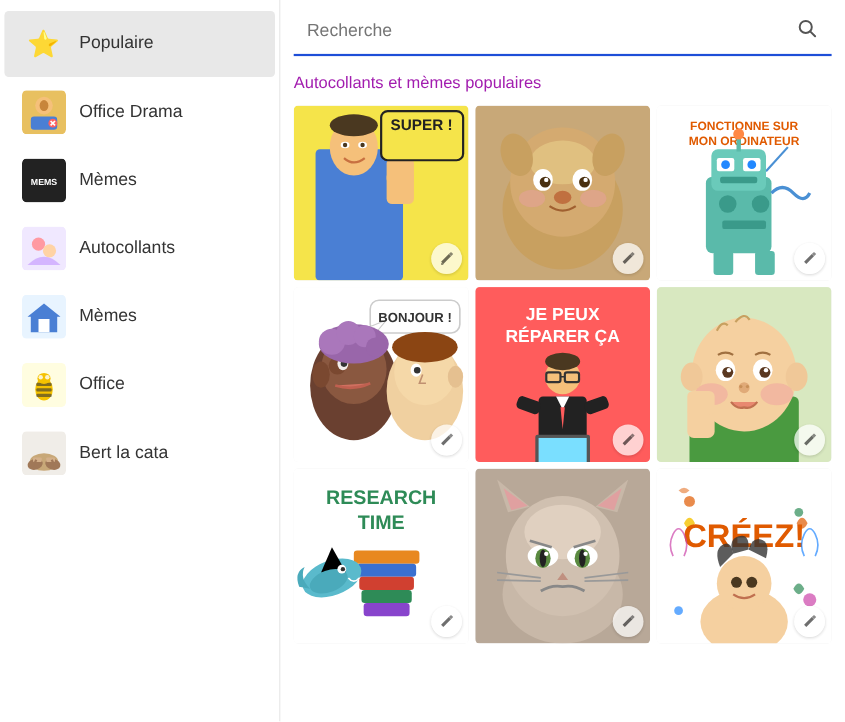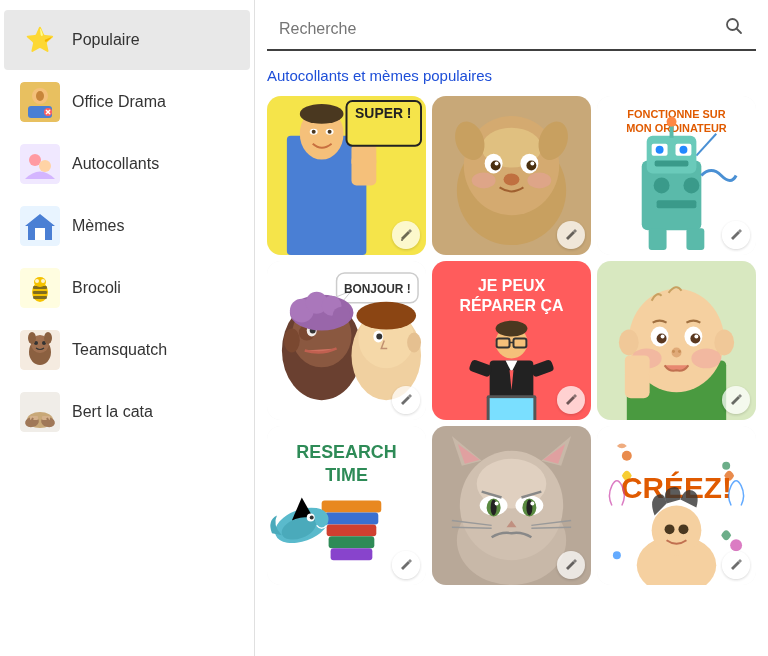--- a/index.html
+++ b/index.html
@@ -56,21 +56,21 @@
       display: flex;
       flex-direction: column;
       background: #fff;
       overflow: hidden;
     }
 
     
     .search-bar {
       display: flex;
       align-items: center;
-      border-bottom: 2px solid #404040;
+      border-bottom: 2px solid #1d4ed8;
       padding: 8px 12px;
       margin: 8px 12px 0 12px;
     }
     .search-input {
       flex: 1;
       border: none;
       outline: none;
       font-size: 16px;
       color: #333;
       background: transparent;
@@ -81,36 +81,36 @@
     }
 
     
     .content {
       flex: 1;
       overflow-y: auto;
       padding: 16px 12px;
     }
     .section-title {
       font-size: 15px;
-      color: #1d4ed8;
+      color: #a21caf;
       margin-bottom: 12px;
       font-weight: 400;
     }
 
     
     .sticker-grid {
       display: grid;
       grid-template-columns: repeat(3, 1fr);
       gap: 6px;
     }
     .sticker-cell {
       position: relative;
       aspect-ratio: 1;
       background: #f5f5f5;
-      border-radius: 14px;
+      border-radius: 4px;
       overflow: hidden;
       cursor: pointer;
     }
     .sticker-content {
       width: 100%;
       height: 100%;
       display: flex;
       align-items: center;
       justify-content: center;
       overflow: hidden;
@@ -162,20 +162,29 @@
         <ellipse cx="20" cy="14" rx="4" ry="5" fill="#c8853a"></ellipse>
         <rect x="8" y="24" width="24" height="12" rx="3" fill="#4a7fd4"></rect>
         <circle cx="28" cy="30" r="4" fill="#ff6060"></circle>
         <line x1="26" y1="28" x2="30" y2="32" stroke="#fff" stroke-width="1.5"></line>
         <line x1="30" y1="28" x2="26" y2="32" stroke="#fff" stroke-width="1.5"></line>
       </svg>
     </div>
     <span class="sidebar-label">Office Drama</span>
   </div>
 
+  <div class="sidebar-item">
+    <div class="sidebar-icon">
+      <svg width="40" height="40" viewBox="0 0 40 40">
+        <rect width="40" height="40" fill="#222" rx="4"></rect>
+        <text x="50%" y="55%" dominant-baseline="middle" text-anchor="middle" fill="#fff" font-size="8" font-weight="900" font-family="Impact, Arial Black, sans-serif">MEMS</text>
+      </svg>
+    </div>
+    <span class="sidebar-label">Mèmes</span>
+  </div>
 
   <div class="sidebar-item">
     <div class="sidebar-icon">
       <svg width="40" height="40" viewBox="0 0 40 40">
         <rect width="40" height="40" fill="#f0e8ff" rx="4"></rect>
         <circle cx="15" cy="16" r="6" fill="#ff9aa2"></circle>
         <circle cx="25" cy="22" r="6" fill="#ffd3a5"></circle>
         <path d="M 5 35 Q 20 20 35 35" fill="#c8a0ff" opacity="0.7"></path>
       </svg>
     </div>
@@ -201,38 +210,23 @@
         <rect width="40" height="40" fill="#fffde0" rx="4"></rect>
         <ellipse cx="20" cy="24" rx="8" ry="10" fill="#f5c200"></ellipse>
         <rect x="13" y="18" width="14" height="3" rx="1" fill="#333" opacity="0.6"></rect>
         <rect x="13" y="23" width="14" height="3" rx="1" fill="#333" opacity="0.6"></rect>
         <rect x="13" y="28" width="14" height="3" rx="1" fill="#333" opacity="0.6"></rect>
         <ellipse cx="20" cy="14" rx="6" ry="5" fill="#f5c200"></ellipse>
         <circle cx="17" cy="13" r="2" fill="#fff" opacity="0.8"></circle>
         <circle cx="23" cy="13" r="2" fill="#fff" opacity="0.8"></circle>
       </svg>
     </div>
-    <span class="sidebar-label">Brocoli</span>
-  </div>
-
-  <div class="sidebar-item">
-    <div class="sidebar-icon">
-      <svg width="40" height="40" viewBox="0 0 40 40">
-        <rect width="40" height="40" fill="#f5ebe0" rx="4"></rect>
-        <ellipse cx="20" cy="22" rx="11" ry="13" fill="#8b6040"></ellipse>
-        <circle cx="20" cy="14" r="9" fill="#a07050"></circle>
-        <circle cx="16" cy="13" r="2" fill="#333"></circle>
-        <circle cx="24" cy="13" r="2" fill="#333"></circle>
-        <path d="M16 18 Q20 21 24 18" stroke="#333" stroke-width="1.2" fill="none"></path>
-        <ellipse cx="12" cy="8" rx="4" ry="6" fill="#8b6040"></ellipse>
-        <ellipse cx="28" cy="8" rx="4" ry="6" fill="#8b6040"></ellipse>
-      </svg>
-    </div>
-    <span class="sidebar-label">Teamsquatch</span>
-  </div>
+    <span class="sidebar-label">Office</span>
+  </div>
+
 
   <div class="sidebar-item">
     <div class="sidebar-icon">
       <svg width="40" height="40" viewBox="0 0 40 40">
         <rect width="40" height="40" fill="#f0ede8" rx="4"></rect>
         <ellipse cx="20" cy="28" rx="13" ry="8" fill="#c8a878"></ellipse>
         <ellipse cx="12" cy="30" rx="7" ry="5" fill="#a07858" transform="rotate(-15 12 30)"></ellipse>
         <ellipse cx="28" cy="30" rx="7" ry="5" fill="#a07858" transform="rotate(15 28 30)"></ellipse>
         <rect x="10" y="24" width="8" height="4" rx="1" fill="#d4b08a"></rect>
         <rect x="22" y="24" width="8" height="4" rx="1" fill="#d4b08a"></rect>

